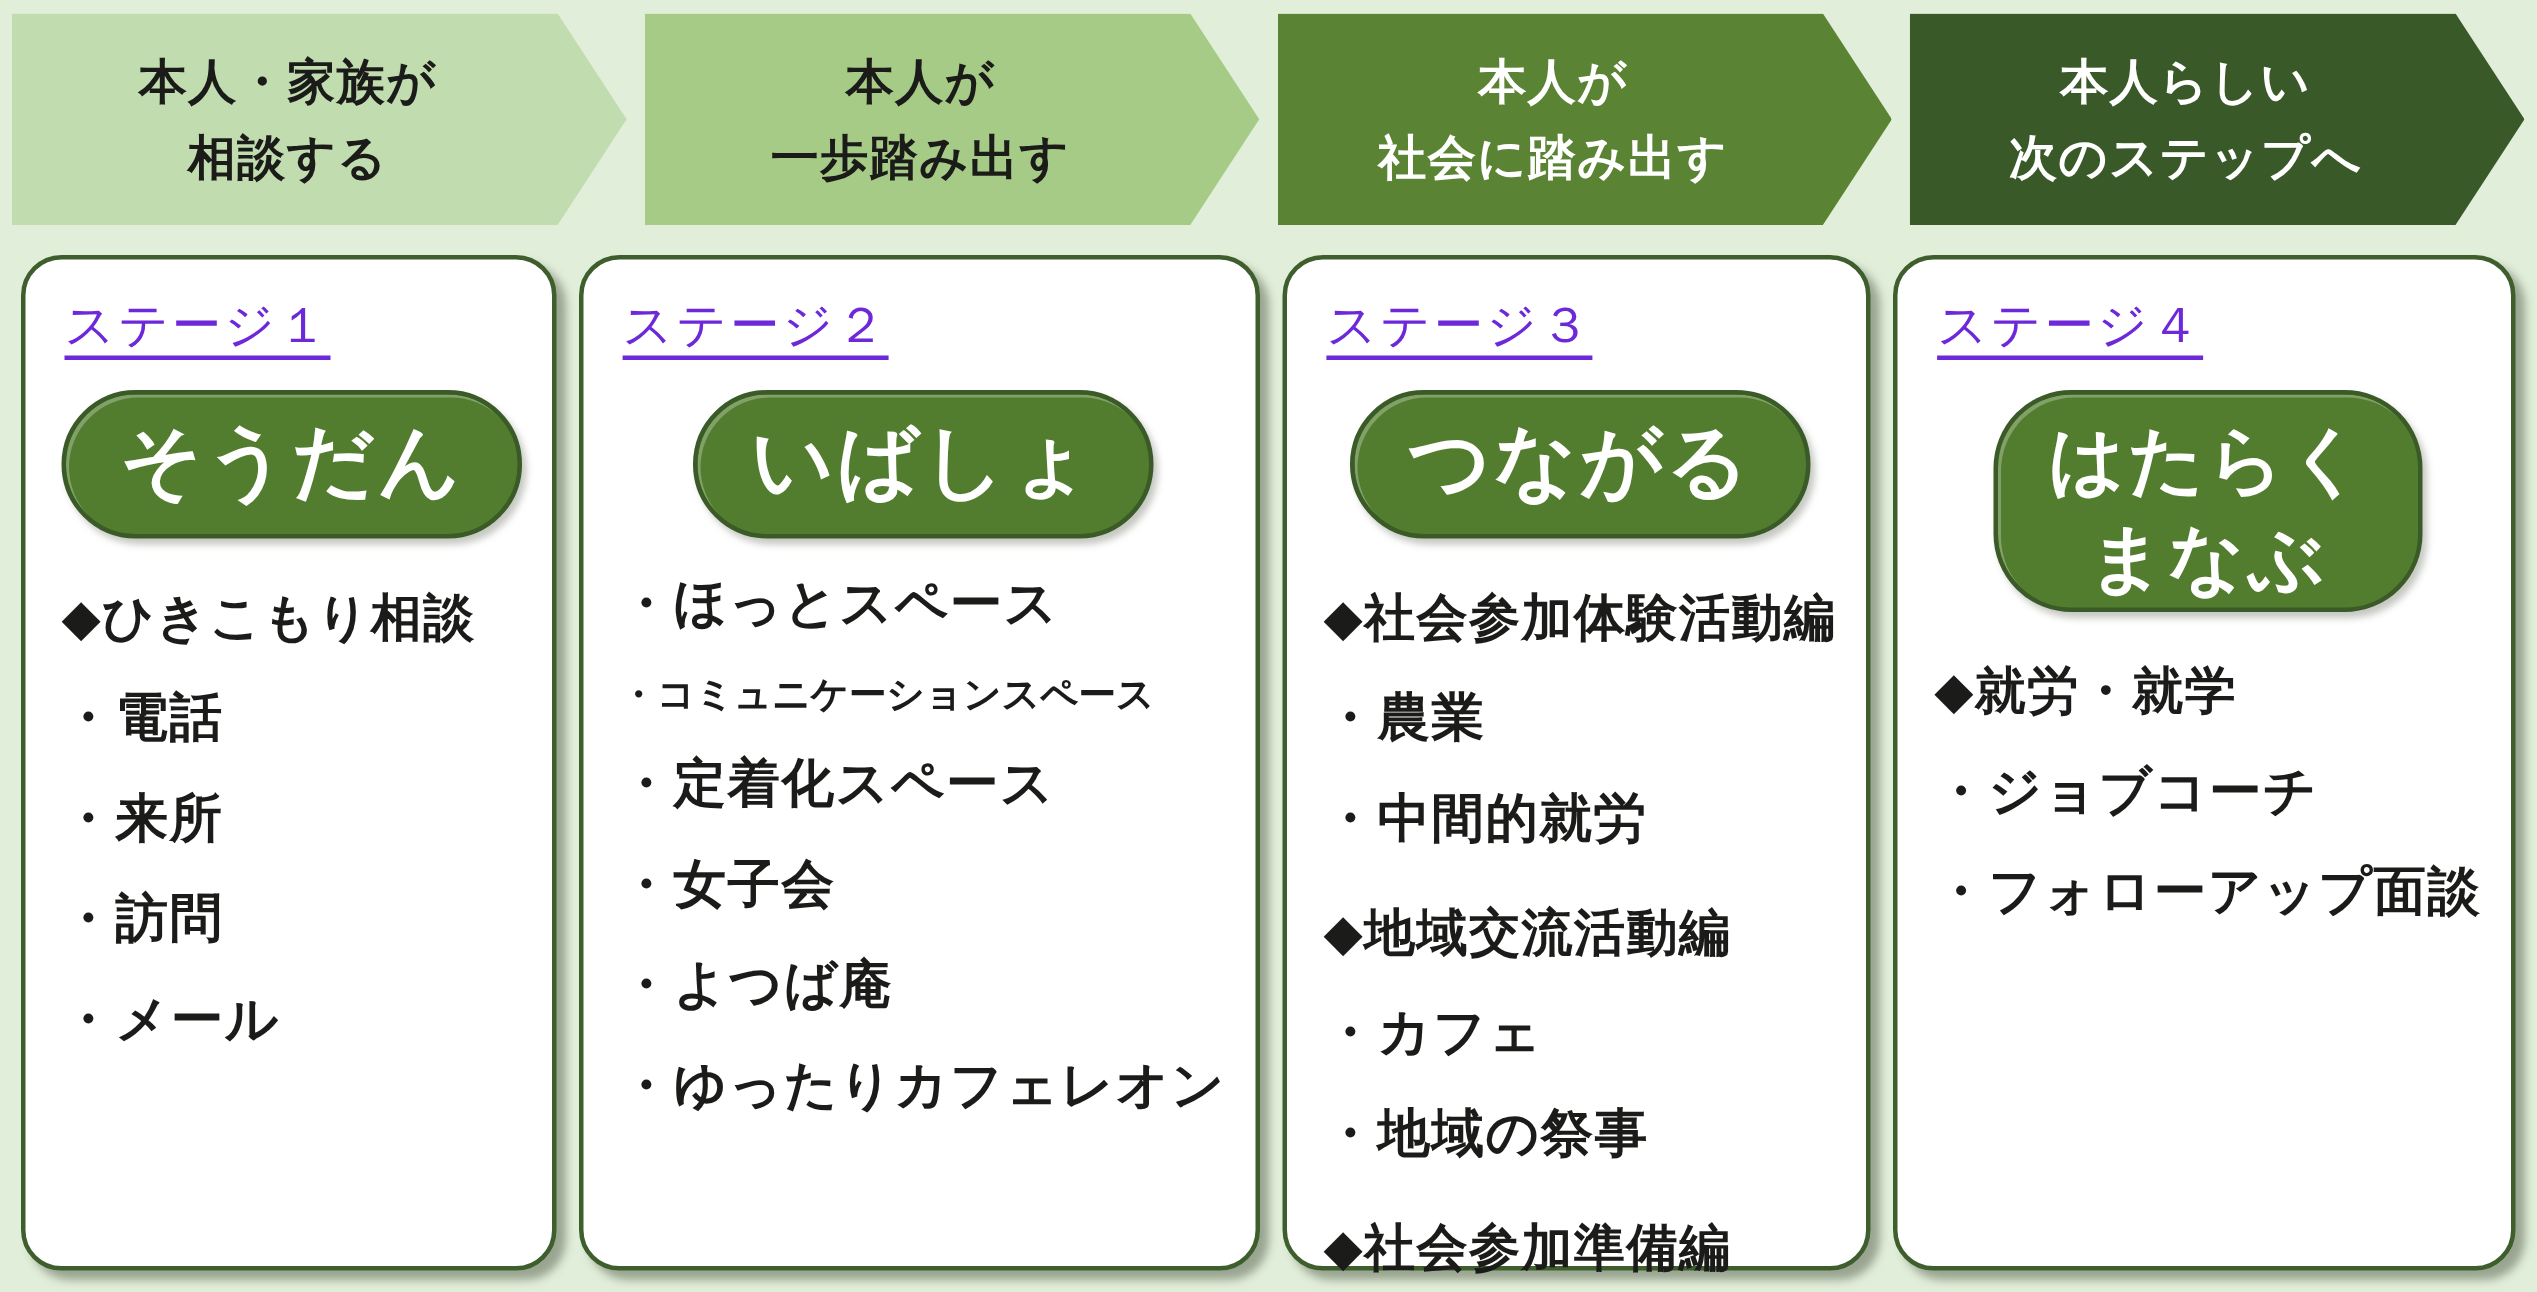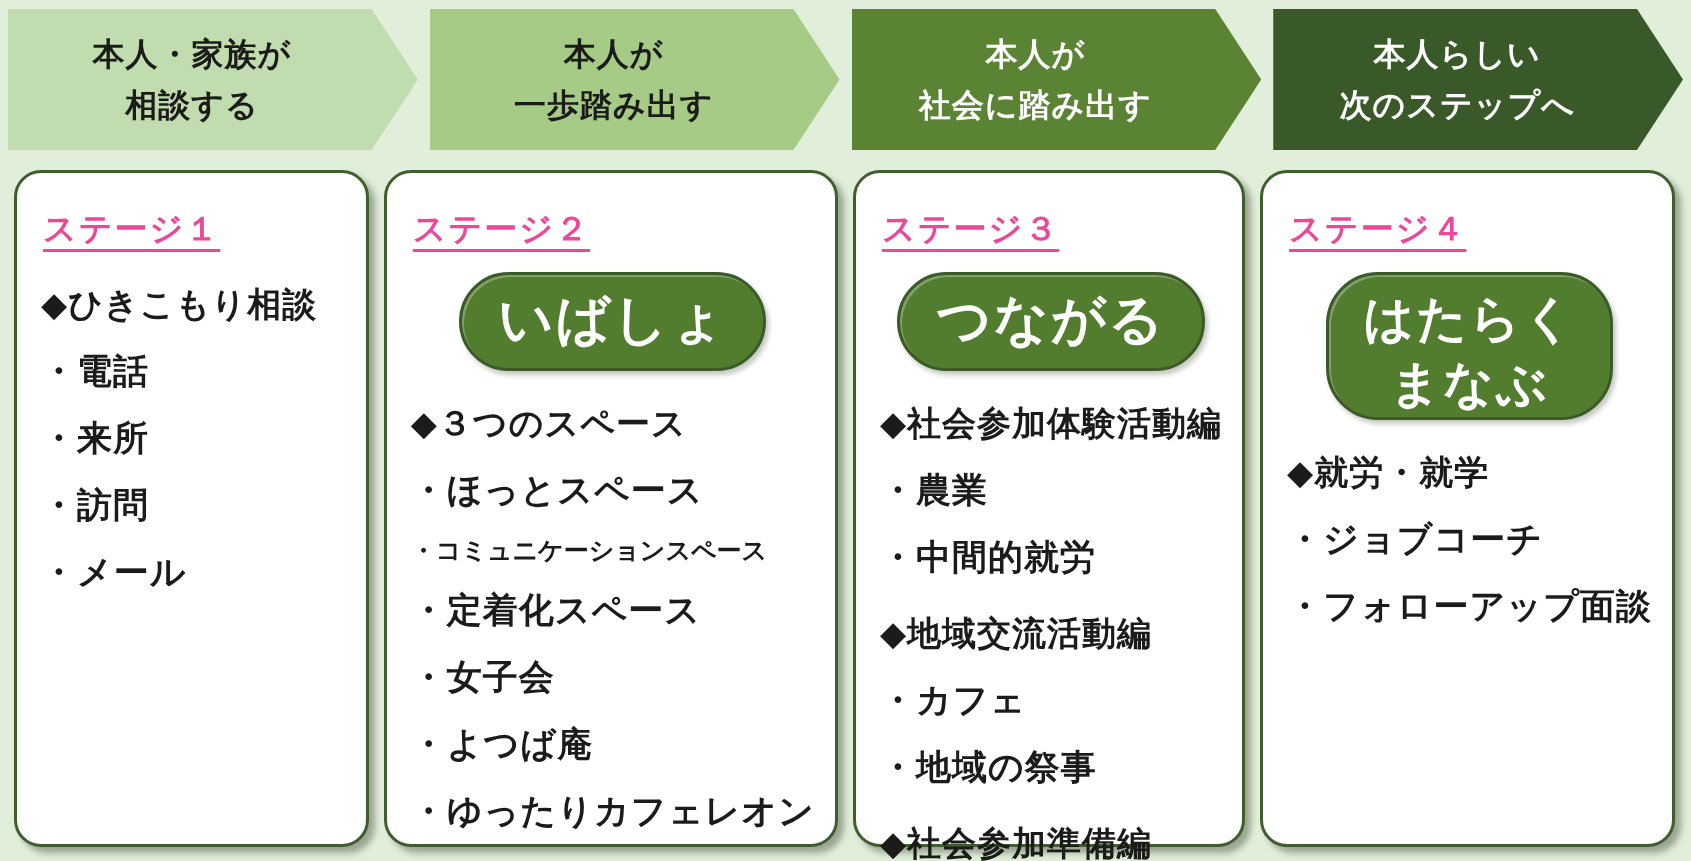--- a/index.html
+++ b/index.html
@@ -35,22 +35,22 @@
   }
   .card{
     flex:1 1 0;box-sizing:border-box;
     background:#ffffff;
     border:3px solid #3f5e2d;
     border-radius:27px;
     box-shadow:6px 6px 6px rgba(95,105,85,.55);
     padding:16px 20px 18px 24px;
   }
   .stage-title{
-    margin:18px 0 10px 2px;
-    font-size:33px;font-weight:bold;color:#ec4899;
+    margin:6px 0 10px 2px;
+    font-size:33px;font-weight:normal;color:#6d28d9;
     text-decoration:underline;
     text-decoration-thickness:2.5px;
     text-underline-offset:9px;
     letter-spacing:2px;
   }
   .badge-wrap{text-align:center;margin:20px 0 10px;}
   .badge{
     display:inline-block;
     background:#527d2f;
     border:3px solid #3a5a28;
@@ -105,36 +105,38 @@
   <div class="arrow" style="background: rgb(58, 89, 41);">
     <div class="arrow-label" style="color: rgb(255, 255, 255);">
           <span>本人らしい</span>
           <span>次のステップへ</span>
         </div>
   </div>
 </div>
   <div class="cards" id="cards">
   <section class="card">
     <h2 class="stage-title">ステージ１</h2>
+    <div class="badge-wrap">
+      <div class="badge"><span>そうだん</span></div>
+    </div>
     <div class="sections">
           <div class="section-heading">◆ひきこもり相談</div>
           <div class="bullet-item">・電話</div>
           <div class="bullet-item">・来所</div>
           <div class="bullet-item">・訪問</div>
           <div class="bullet-item">・メール</div>
         </div>
   </section>
 
   <section class="card">
     <h2 class="stage-title">ステージ２</h2>
     <div class="badge-wrap">
       <div class="badge"><span>いばしょ</span></div>
     </div>
     <div class="sections">
-          <div class="section-heading">◆３つのスペース</div>
           <div class="bullet-item">・ほっとスペース</div>
           <div class="bullet-item small">・コミュニケーションスペース</div>
           <div class="bullet-item">・定着化スペース</div>
           <div class="bullet-item">・女子会</div>
           <div class="bullet-item">・よつば庵</div>
           <div class="bullet-item">・ゆったりカフェレオン</div>
         </div>
   </section>
 
   <section class="card">

